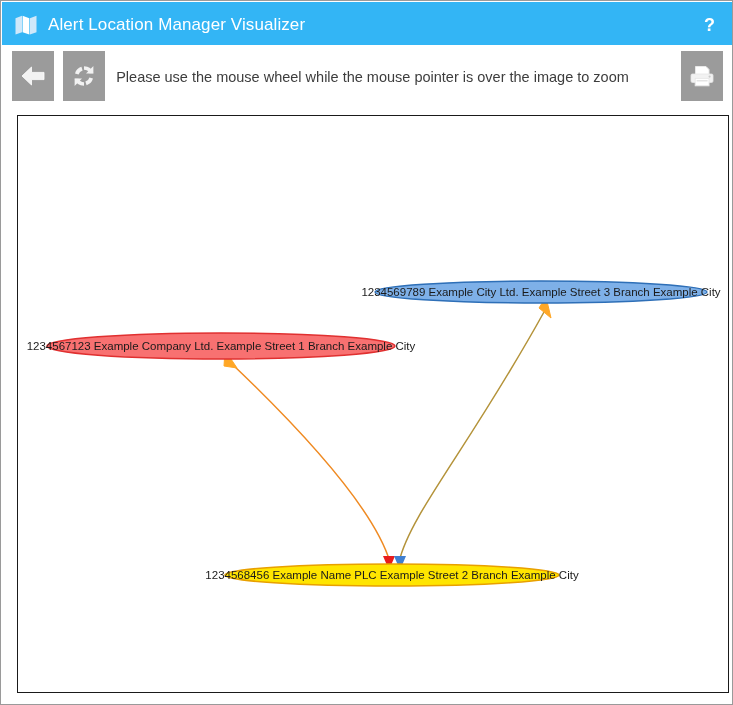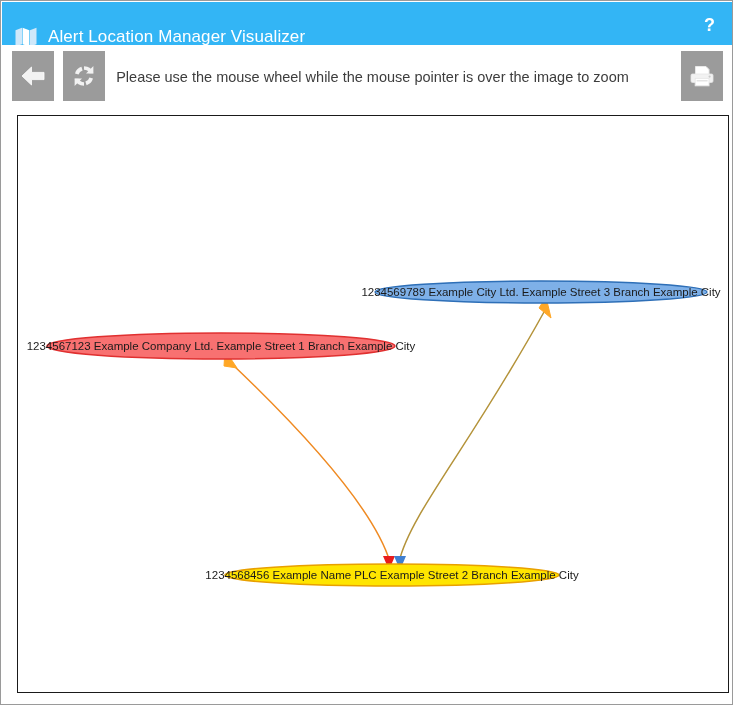--- a/index.html
+++ b/index.html
@@ -20,21 +20,21 @@
     overflow: hidden;
   }
 
   
   #titlebar {
     position: absolute;
     left: 1px; top: 1px;
     width: 731px; height: 45px;
     background: #33b5f5;
     display: flex;
-    align-items: flex-end;
+    align-items: center;
   }
   #map-icon {
     margin-left: 13px;
     width: 22px; height: 20px;
     display: block;
   }
   #window-title {
     margin-left: 11px;
     color: #ffffff;
     font-size: 17px;

